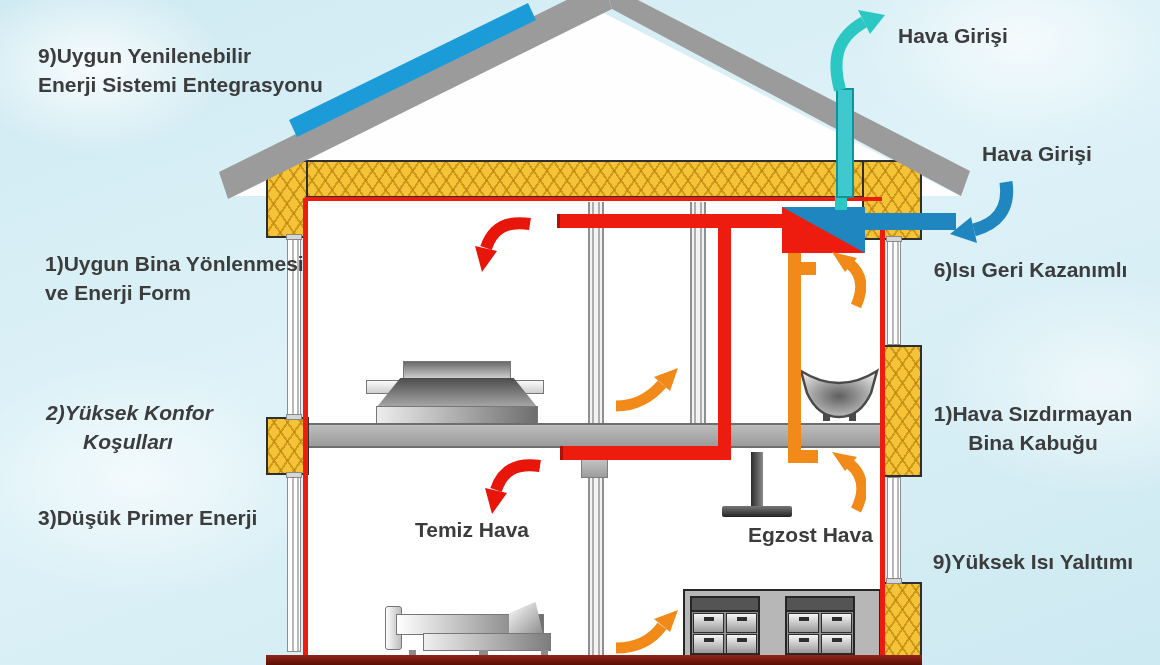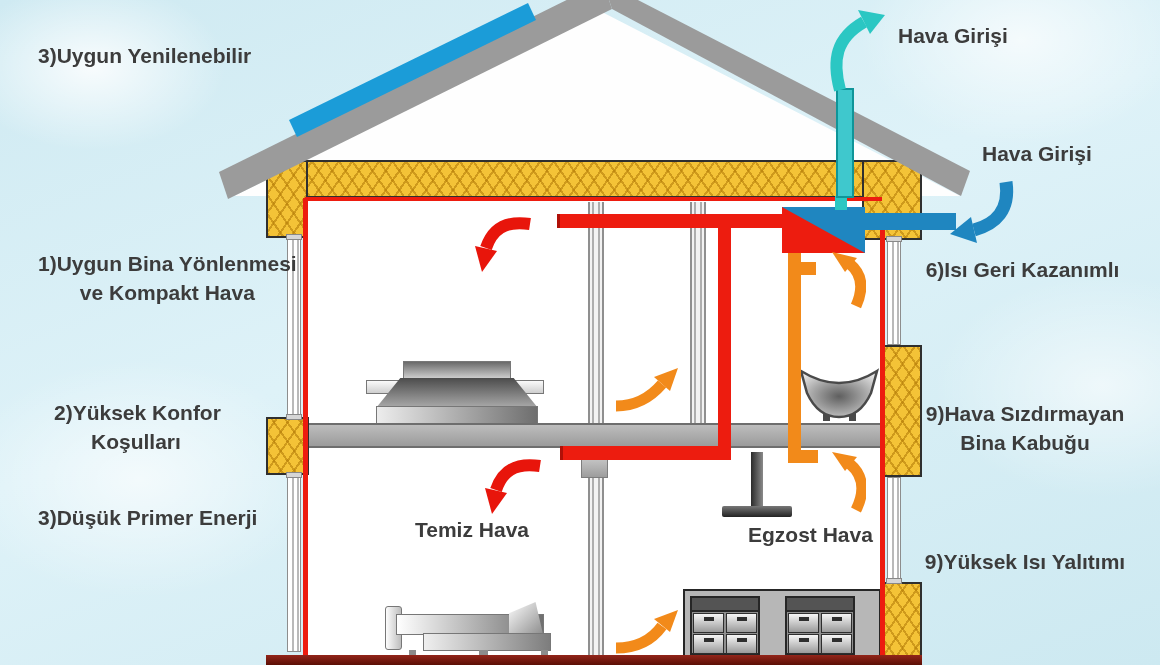--- a/index.html
+++ b/index.html
@@ -10,21 +10,21 @@
       radial-gradient(190px 120px at 8% 10%, rgba(255,255,255,.85), rgba(255,255,255,0) 70%),
       radial-gradient(230px 150px at 88% 6%, rgba(255,255,255,.7), rgba(255,255,255,0) 70%),
       radial-gradient(260px 170px at 12% 72%, rgba(255,255,255,.65), rgba(255,255,255,0) 70%),
       radial-gradient(240px 160px at 95% 58%, rgba(255,255,255,.6), rgba(255,255,255,0) 70%),
       radial-gradient(210px 140px at 45% 95%, rgba(255,255,255,.5), rgba(255,255,255,0) 70%),
       linear-gradient(160deg,#cfeaf2 0%,#def2f8 45%,#cde9f1 100%);
   }
   .abs{position:absolute;}
   svg.abs{pointer-events:none;}
   .txt{position:absolute;color:#3c3c3c;font-size:21px;font-weight:600;line-height:1.38;white-space:nowrap;z-index:13;}
-  .txt.center{text-align:center;white-space:normal;}
+  .txt.center{text-align:center;white-space:normal;margin-left:8px;}
   .insul{
     background-color:#F4C337;
     background-image:
       repeating-linear-gradient(55deg, rgba(182,126,9,.6) 0 2px, rgba(0,0,0,0) 2px 11px),
       repeating-linear-gradient(-55deg, rgba(182,126,9,.6) 0 2px, rgba(0,0,0,0) 2px 11px);
     border:2px solid #2f2f2f;box-sizing:border-box;
   }
   .red{background:#ED1C0F;}
   .column{
     background:linear-gradient(90deg,#8f8f8f 0 2px,#f2f2f2 2px 4px,#adadad 4px 6px,#f2f2f2 6px 10px,#adadad 10px 12px,#f2f2f2 12px 14px,#8f8f8f 14px 16px);
@@ -196,38 +196,39 @@
   <svg class="abs" style="left:814px;top:248px;z-index:12;" width="52" height="64" viewBox="0 0 52 64">
     <path d="M42,58 C50,40 48,26 36,16" stroke="#F28A1A" stroke-width="11" fill="none"></path>
     <polygon points="18,4 43,10 31,24" fill="#F28A1A"></polygon>
   </svg>
   <svg class="abs" style="left:812px;top:446px;z-index:12;" width="54" height="70" viewBox="0 0 54 70">
     <path d="M44,64 C54,44 50,28 38,18" stroke="#F28A1A" stroke-width="11" fill="none"></path>
     <polygon points="20,6 45,11 33,25" fill="#F28A1A"></polygon>
   </svg>
 
   <div class="txt" style="left:38px;top:42px;">
-    <div>3)Uygun Yenilenebilir</div>
-  </div>
-  <div class="txt" style="left:38px;top:250px;text-align:center;">
+    <div>9)Uygun Yenilenebilir</div>
+    <div>Enerji Sistemi Entegrasyonu</div>
+  </div>
+  <div class="txt" style="left:45px;top:250px;">
     <div>1)Uygun Bina Yönlenmesi</div>
-    <div>ve Kompakt Hava</div>
-  </div>
-  <div class="txt" style="left:54px;top:399px;">
+    <div>ve Enerji Form</div>
+  </div>
+  <div class="txt" style="left:46px;top:399px;font-style:italic;">
     <div>2)Yüksek Konfor</div>
     <div style="margin-left:37px;">Koşulları</div>
   </div>
   <div class="txt" style="left:38px;top:504px;">
     <div>3)Düşük Primer Enerji</div>
   </div>
   <div class="txt center" style="left:895px;top:256px;width:255px;">
     <div>6)Isı Geri Kazanımlı</div>
   </div>
   <div class="txt center" style="left:905px;top:400px;width:240px;">
-    <div>9)Hava Sızdırmayan</div>
+    <div>1)Hava Sızdırmayan</div>
     <div>Bina Kabuğu</div>
   </div>
   <div class="txt center" style="left:905px;top:548px;width:240px;">
     <div>9)Yüksek Isı Yalıtımı</div>
   </div>
   <div class="txt" style="left:898px;top:22px;">Hava Girişi</div>
   <div class="txt" style="left:415px;top:516px;">Temiz Hava</div>
   <div class="txt" style="left:982px;top:140px;">Hava Girişi</div>
   <div class="txt" style="left:748px;top:521px;">Egzost Hava</div>
 

